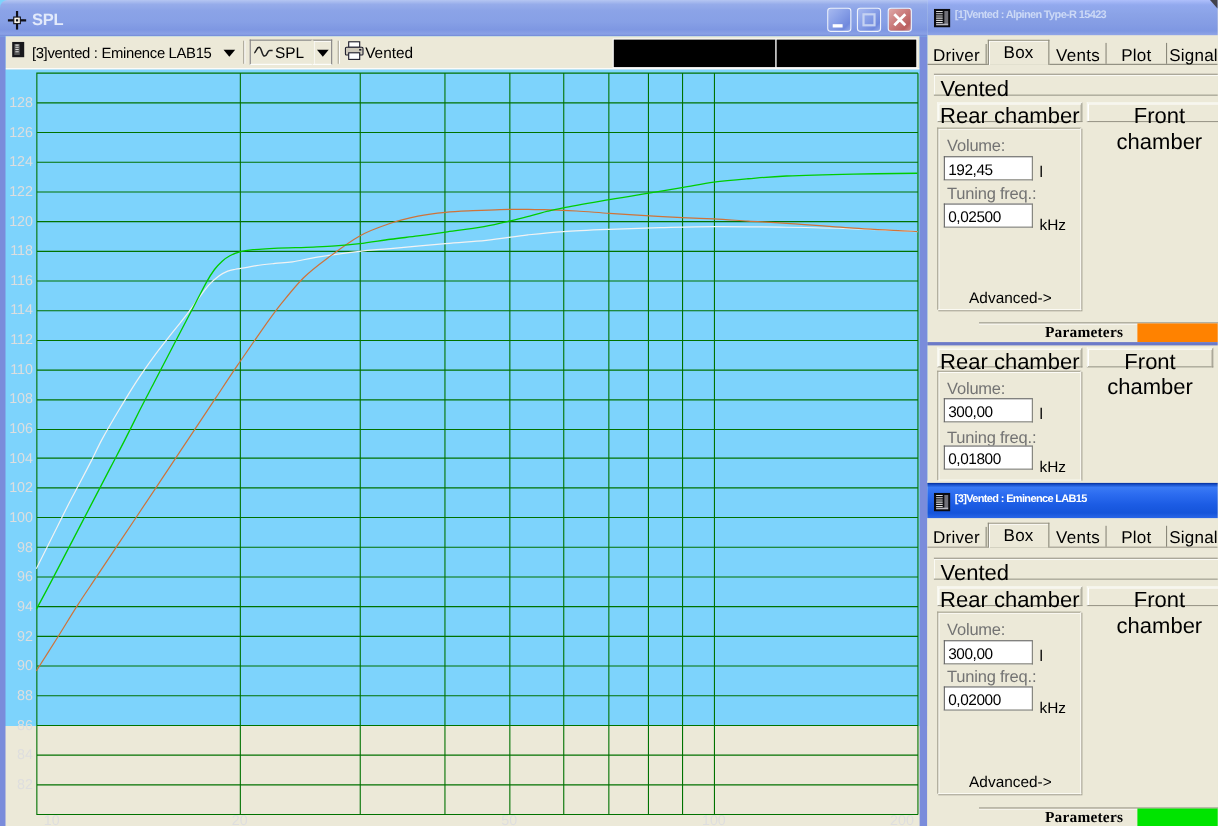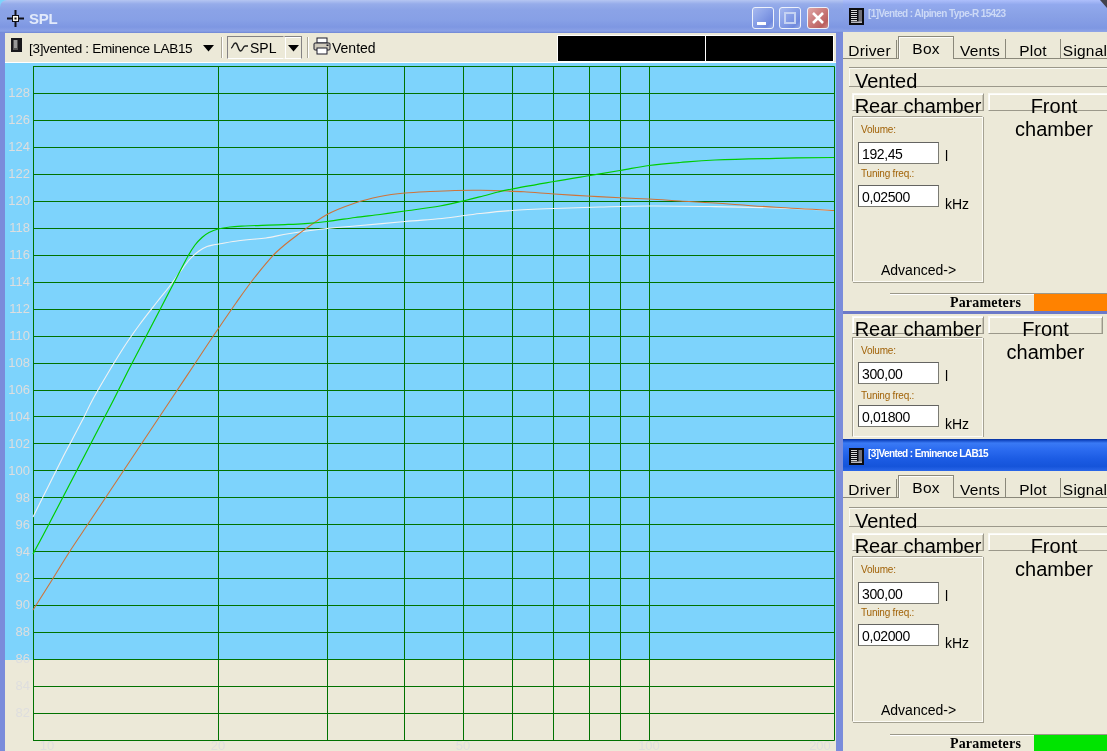--- a/index.html
+++ b/index.html
@@ -26,21 +26,21 @@
 .win-title-active{background:linear-gradient(180deg,#0f44be 0%,#3a7af5 10%,#2c6cf0 30%,#1c5ce4 60%,#1554da 85%,#2a66e8 100%)}
 .wtitle{position:absolute;font-size:10px;font-weight:bold;letter-spacing:-.6px;white-space:nowrap}
 .tabrow{position:absolute;left:843px;width:264px;font-size:15.5px;color:#000;overflow:hidden;letter-spacing:.2px}
 .tab{position:absolute;top:4px;height:18px;text-align:center;padding-top:2px}
 .tabsel{position:absolute;top:0;height:23px;background:#ece9d8;border:1px solid #8a887a;border-bottom:none;text-align:center;padding-top:3px;box-shadow:inset 1px 1px 0 #fdfcf9}
 .tabline{position:absolute;height:1px;background:#8a887a}
 .tabsep{position:absolute;top:3px;height:19px;width:1px;background:#8a887a}
 .ventedbar{position:absolute;left:849px;width:258px;height:20px;background:#ece9d8;border-top:1px solid #9b988a;border-bottom:1px solid #9b988a;box-shadow:inset 1px 1px 0 #fafaf4;font-size:20px;padding:2px 0 0 6px;color:#000}
 .chamber{position:absolute;height:18px;background:#ece9d8;border:1px solid #9b988a;border-top-color:#fafaf4;border-left-color:#fafaf4;box-shadow:1px 1px 0 #fff inset, -1px 0 0 #c8c5b5 inset;font-size:20px;text-align:center;padding-top:1px;color:#000}
 .gbox{position:absolute;left:852px;width:131px;border:1px solid #a5a292;border-right-color:#fdfcf7;border-bottom-color:#fdfcf7;box-shadow:inset 1px 1px 0 #fdfcf7, 1px 1px 0 #a5a292}
-.blbl{position:absolute;font-size:10px;color:#a16207;letter-spacing:-.2px}
+.blbl{position:absolute;font-size:15px;color:#737373;letter-spacing:-.2px}
 .inp{position:absolute;left:858px;width:81px;height:22px;background:#fff;border:1px solid #7b7b73;border-top-color:#636361;border-left-color:#636361;font-size:14px;color:#000;padding:3px 0 0 3px;letter-spacing:-.4px}
 .unit{position:absolute;left:945px;font-size:14px;color:#000}
 .adv{position:absolute;left:881px;font-size:14px;color:#000}
 .parbar{position:absolute;left:890px;width:264px;height:17px;background:#ece9d8;border-top:1px solid #9b988a;box-shadow:inset 0 1px 0 #fff}
 .parbar b{position:absolute;left:0;width:191px;text-align:center;top:1px;font-size:14px;font-family:"Liberation Serif",serif;letter-spacing:.2px}
 .colorchip{position:absolute;left:1034px;width:73px}
 </style></head><body>
 <div id="scr">
 
 <div id="spl">

